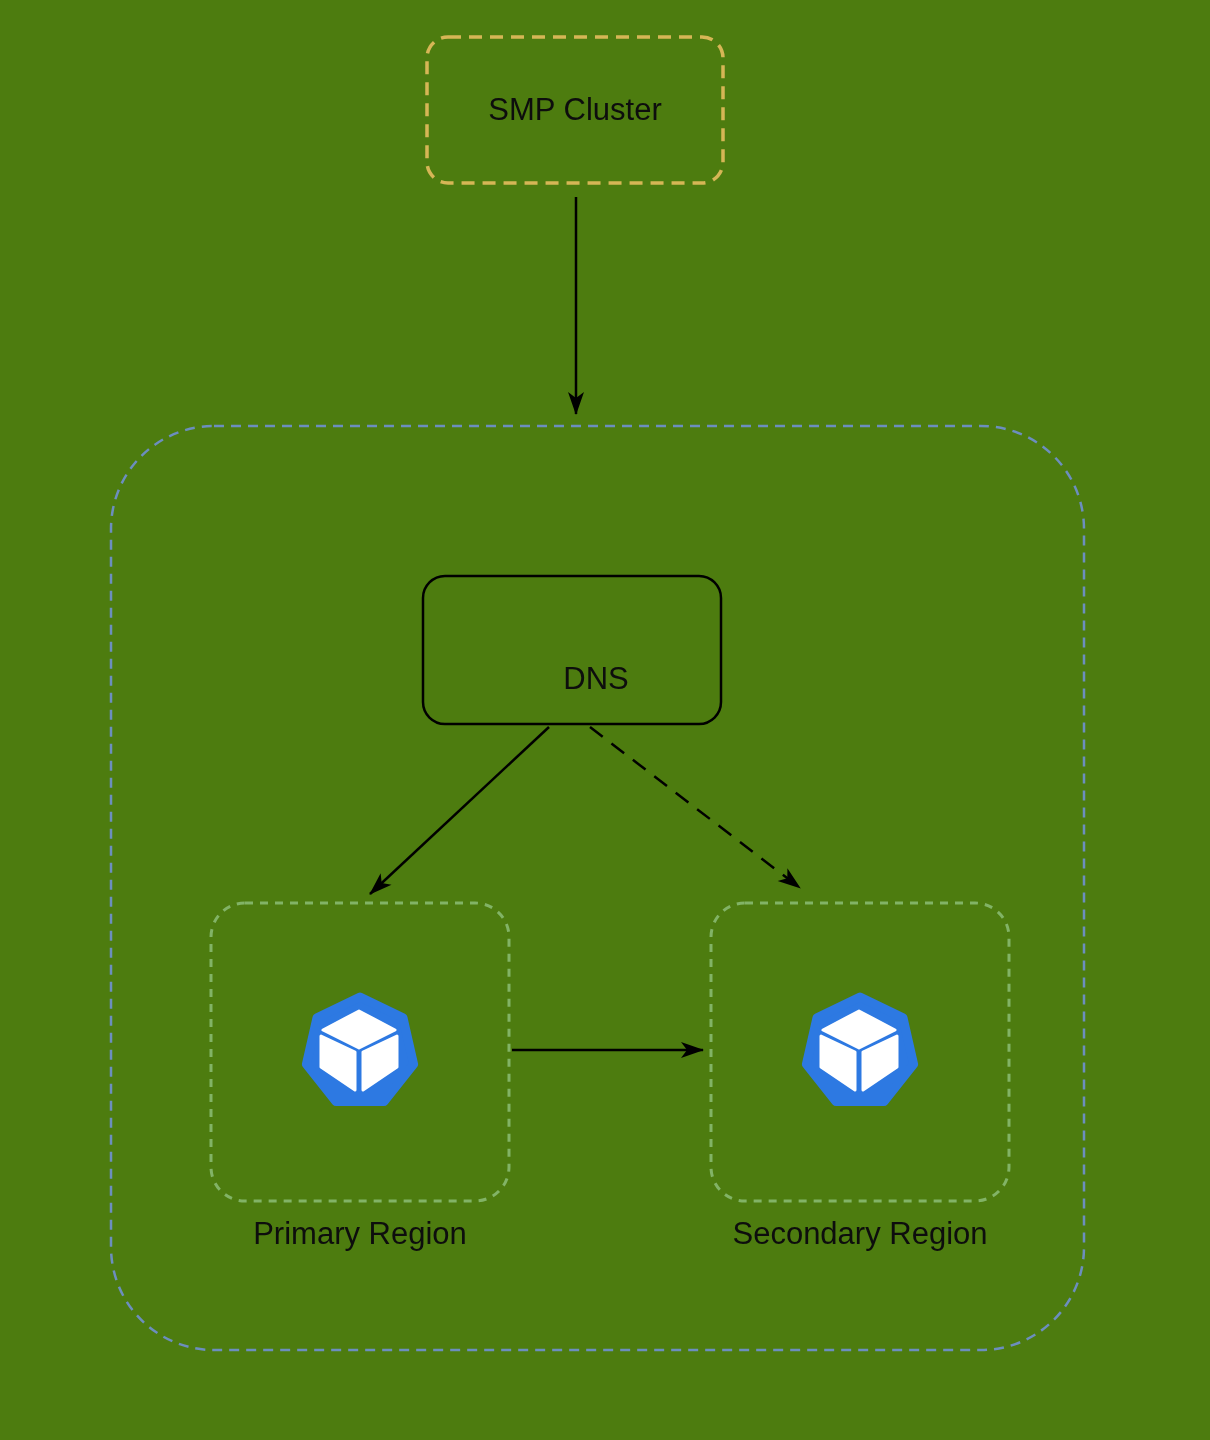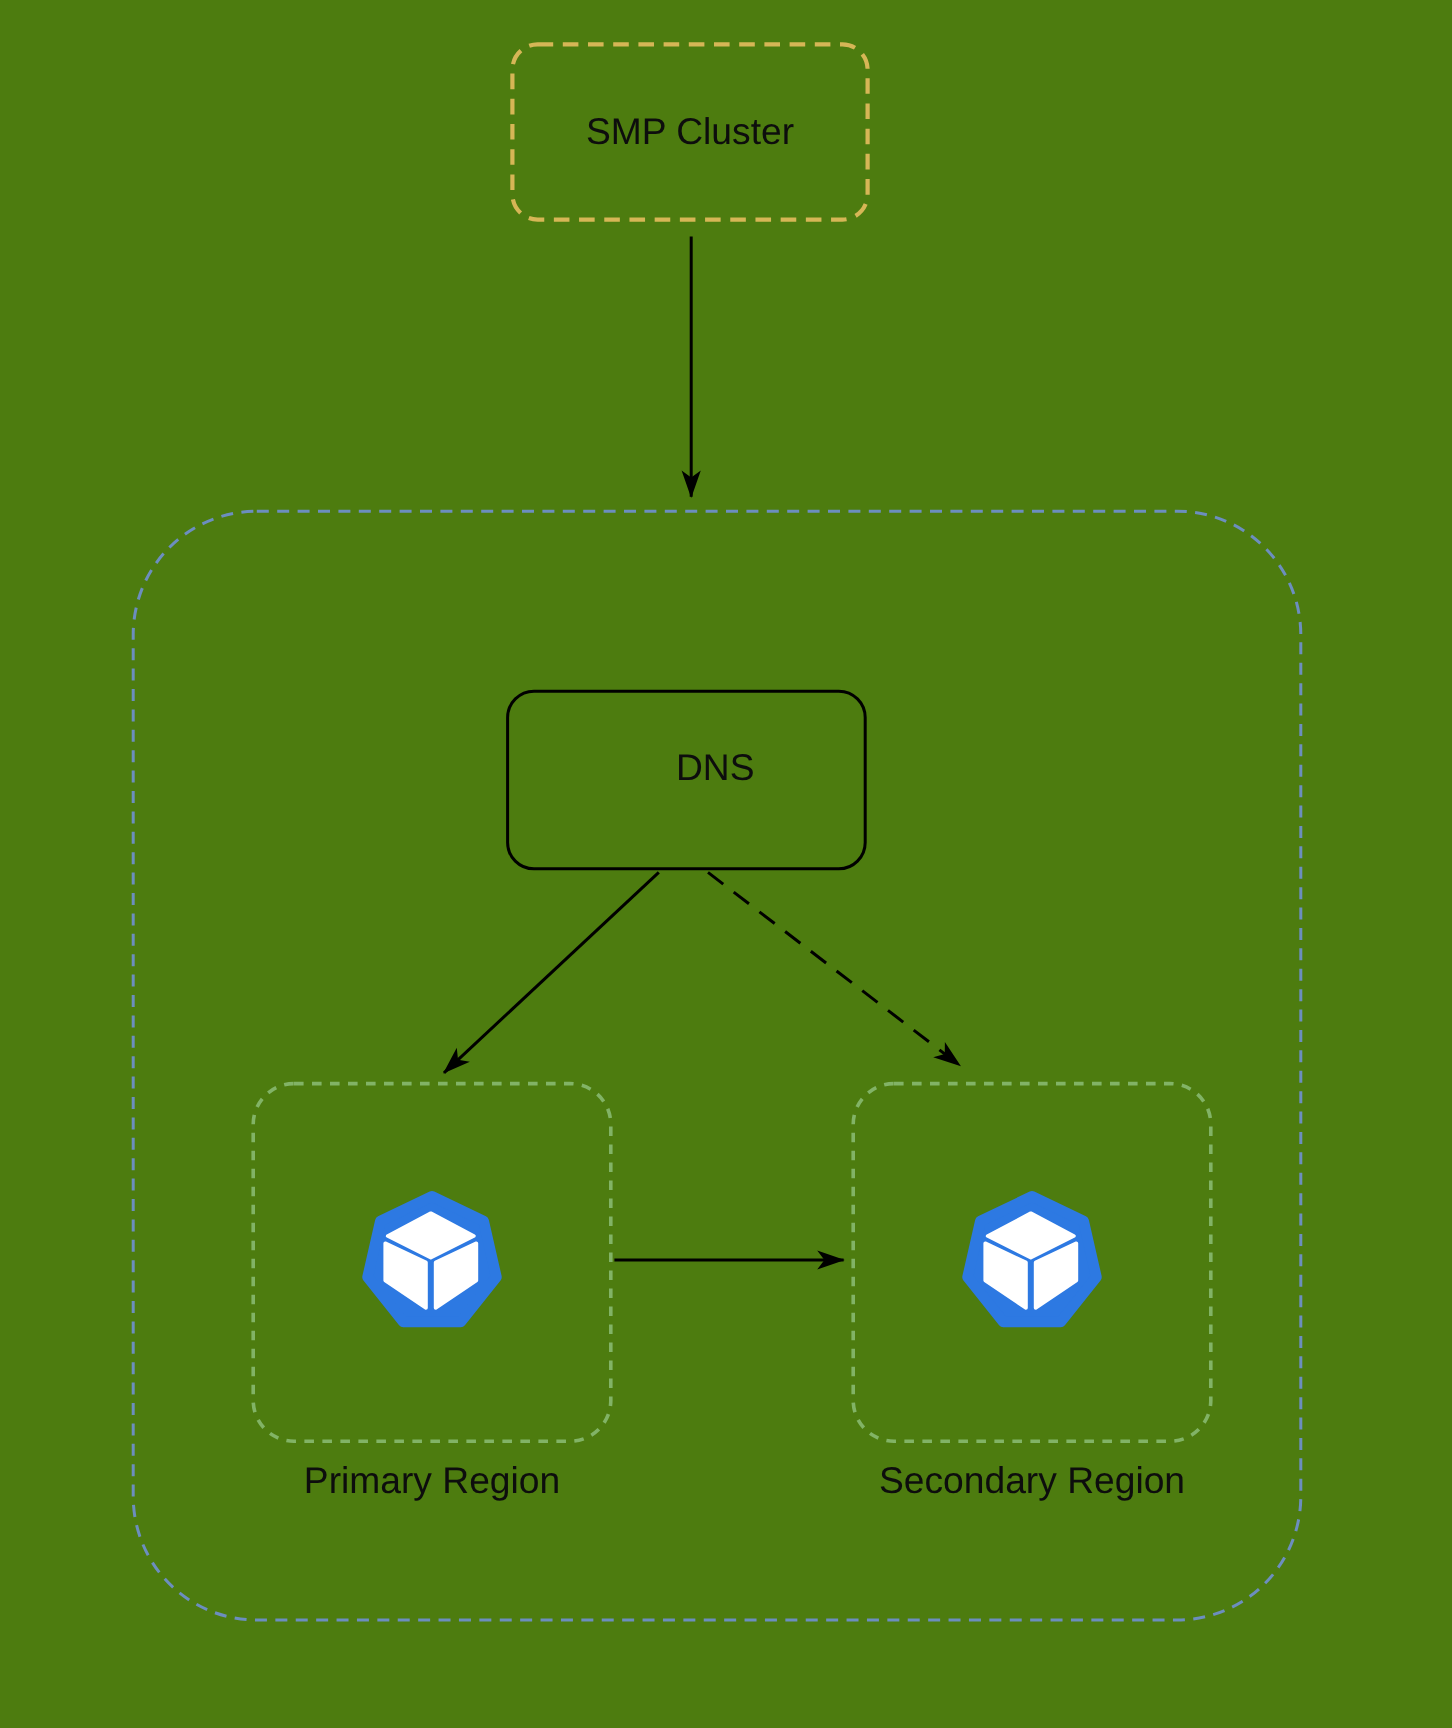--- a/index.html
+++ b/index.html
@@ -25,21 +25,21 @@
     display: flex;
     align-items: center;
     justify-content: center;
     font-size: 31px;
     line-height: 1.2;
     color: #0d0d0d;
     text-align: center;
     white-space: nowrap;
   }
   .label-smp       { left: 425px; top: 35px;   width: 300px; height: 150px; }
-  .label-dns       { left: 422px; top: 565px;  width: 348px; height: 150px; }
+  .label-dns       { left: 422px; top: 604px;  width: 348px; height: 150px; }
   .label-primary   { left: 210px; top: 1212px; width: 300px; height: 44px; }
   .label-secondary { left: 710px; top: 1212px; width: 300px; height: 44px; }
 </style>
 </head>
 <body>
 
 <div class="canvas">
 
   <svg class="diagram-svg" width="1210" height="1440" viewBox="0 0 1210 1440">
     <defs>

